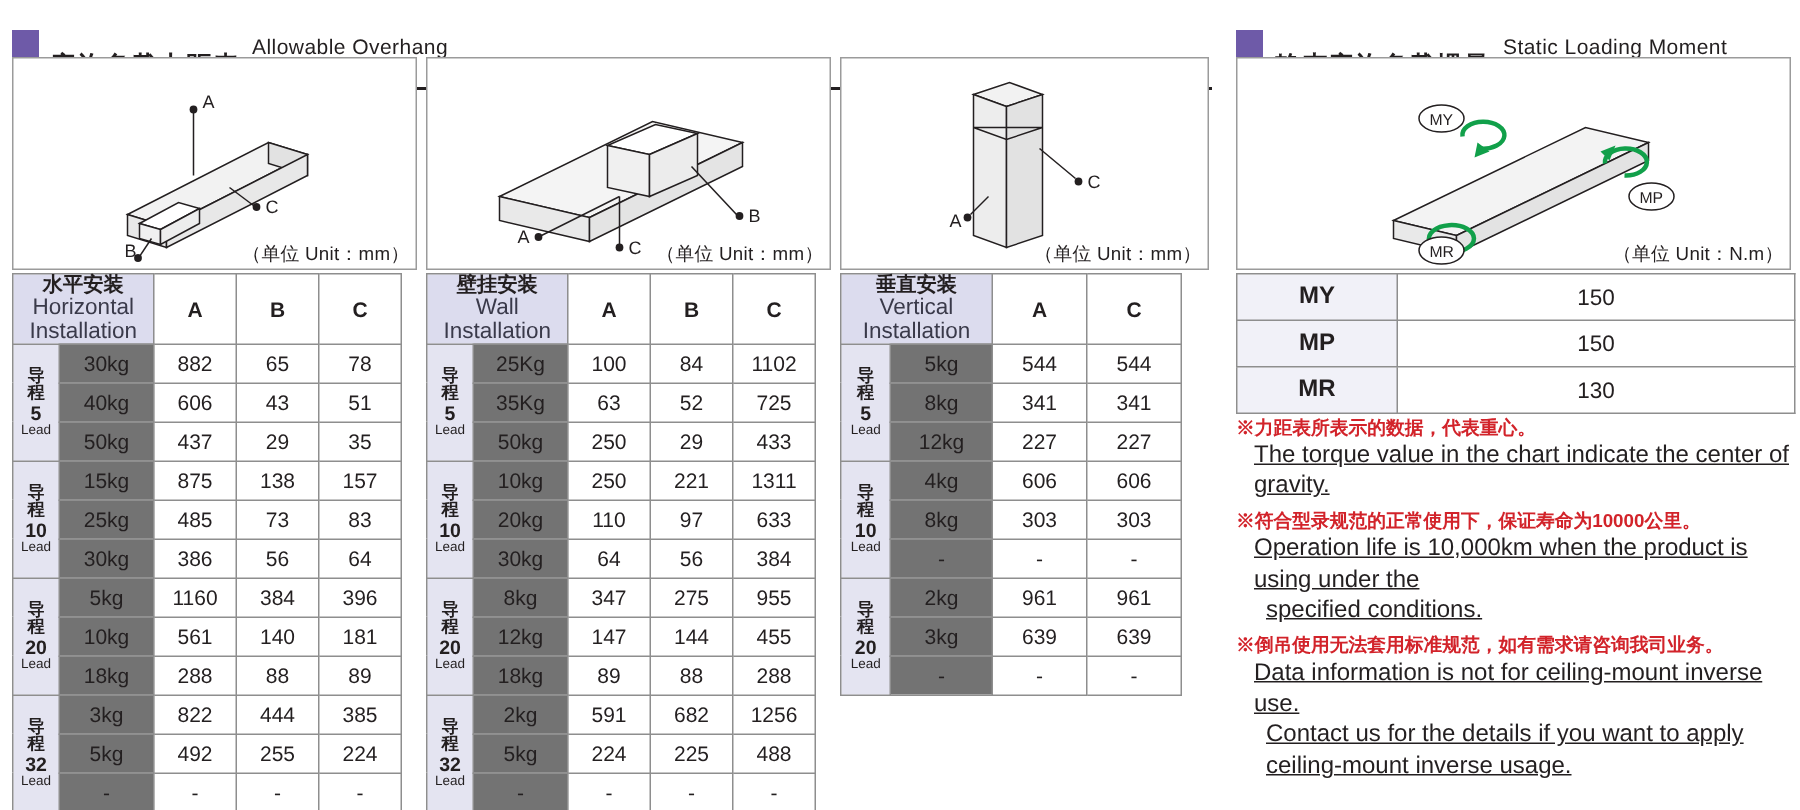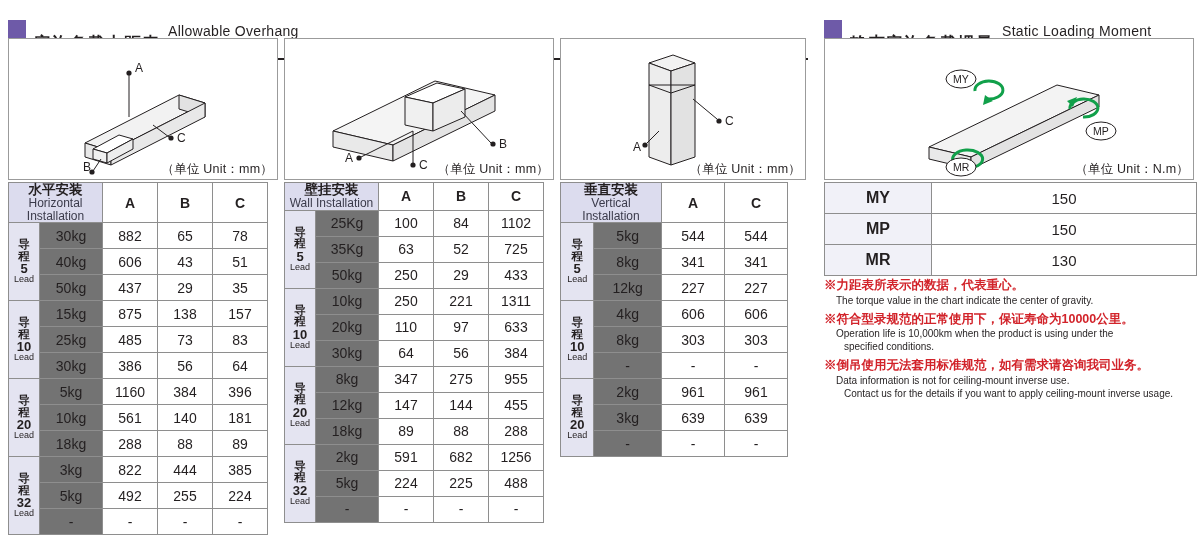--- a/index.html
+++ b/index.html
@@ -34,21 +34,21 @@
   
   table{border-collapse:collapse;}
   .tbl{position:absolute;border:1px solid #8e8e8e;}
   .tbl td,.tbl th{
     border:1px solid #8e8e8e;
     font-size:14px;text-align:center;color:#231f20;
     padding:0;height:25px;
   }
   .hdr{background:#dcdcee;font-weight:bold;}
   .hdr .cn{font-size:13.5px;font-weight:bold;display:block;line-height:1.05;}
-  .hdr .en{font-size:12px;font-weight:normal;display:block;color:#3a3a4a;line-height:1.05;}
+  .hdr .en{font-size:15px;font-weight:normal;display:block;color:#3a3a4a;line-height:1.05;}
   .lead-cell{
     background:#e4e4f1;
     width:30px;
     font-size:11.5px;
     line-height:1.0;
     font-weight:bold;
   }
   .lead-cell .ch{display:block;font-size:11.5px;}
   .lead-cell .num{display:block;font-size:13px;}
   .lead-cell .en{display:block;font-size:9px;font-weight:normal;}
@@ -59,21 +59,21 @@
   
   .rtbl{position:absolute;left:824px;top:182px;border:1px solid #8e8e8e;}
   .rtbl td{border:1px solid #8e8e8e;height:28px;font-size:16px;text-align:center;}
   .rtbl .lbl{width:104px;background:#f1f1f8;font-weight:bold;}
   .rtbl .num{width:262px;background:#fff;font-size:15px;}
 
   
   .notes{position:absolute;left:824px;top:278px;width:376px;}
   .note{margin-bottom:5px;}
   .note .cn{font-size:12.5px;color:#d2232a;font-weight:bold;line-height:1.25;}
-  .note .en{font-size:10px;color:#231f20;line-height:1.3;display:block;padding-left:12px;}
+  .note .en{font-size:16px;color:#231f20;line-height:1.3;display:block;padding-left:12px;text-decoration:underline;}
   .note .en.i{padding-left:20px;}
 </style>
 </head>
 <body>
 
 <div class="page">
 
   <div class="left-head">
     <div class="sec-head">
       <div class="bar"></div>

